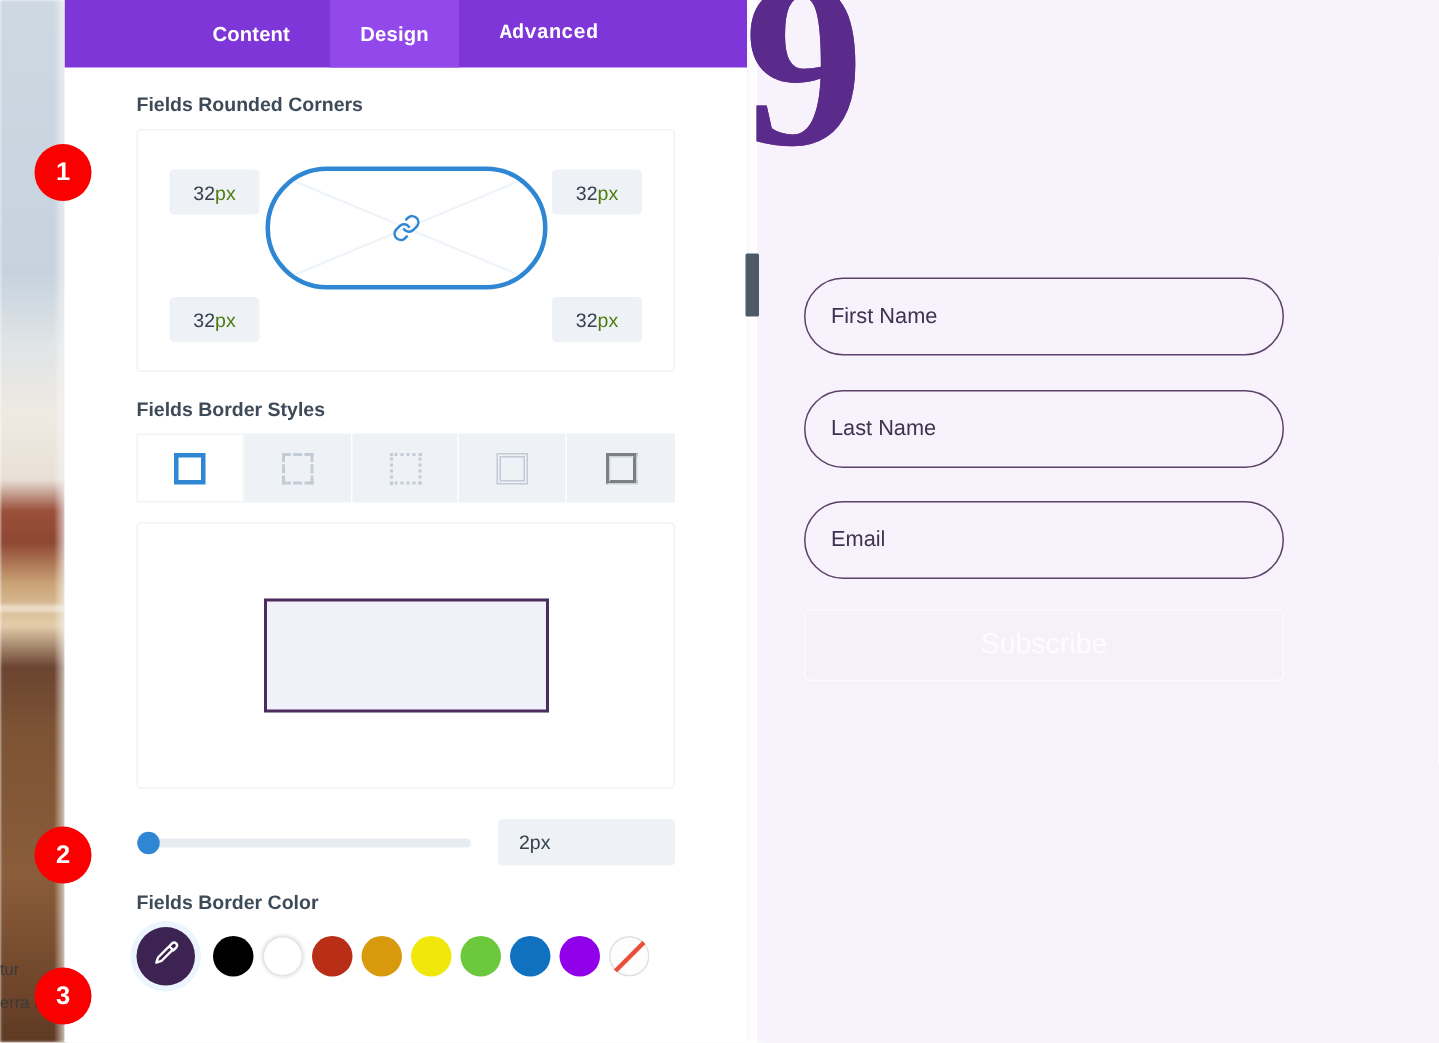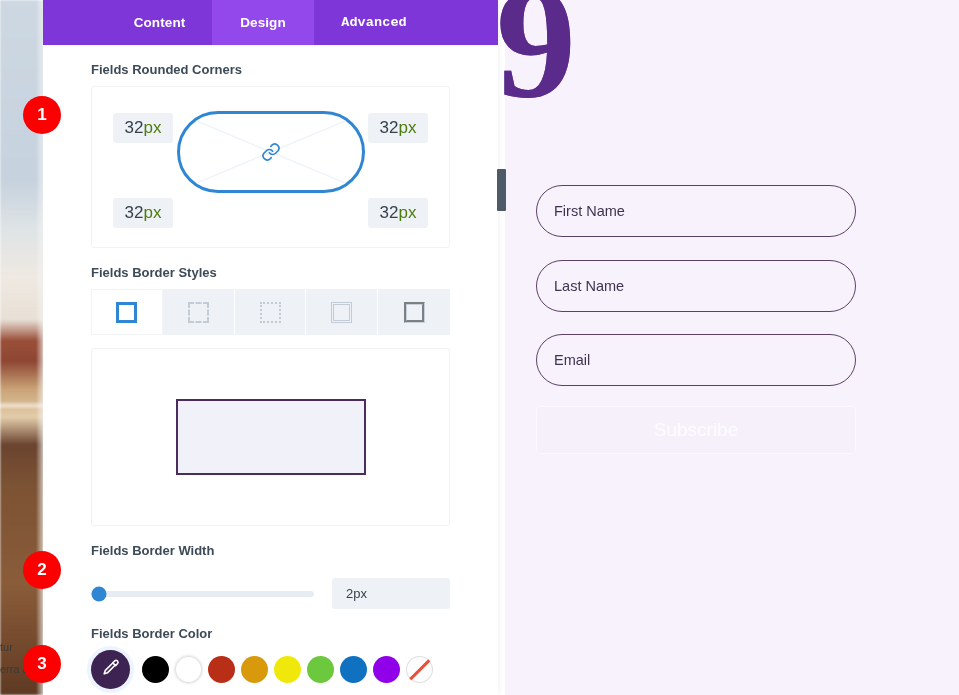--- a/index.html
+++ b/index.html
@@ -76,39 +76,39 @@
     background: #ffffff; overflow: hidden;
     box-shadow: 0 0 6px rgba(0,0,0,.08);
   }
   .tabbar { display: flex; height: 45px; background: #7f36d8; justify-content: center; }
   .tab {
     display: flex; align-items: center; justify-content: center;
     height: 45px; color: #ffffff; font-size: 13.5px; font-weight: 700;
     padding: 0 22px; letter-spacing: .1px;
   }
   .tab.w1 { width: 105px; }
-  .tab.w2 { width: 102px; background: #9248ea; }
+  .tab.w2 { width: 86px; background: #9248ea; }
   .tab.w3 { width: 120px; font-family: Liberation Mono, monospace; }
 
   .body-area { padding: 0 48px; }
   .section-label {
     font-size: 13px; color: #3d4a57; font-weight: 600;
     margin-top: 17px; margin-bottom: 9px;
   }
 
   
   .corner-box {
     position: relative; height: 162px;
     border: 1px solid #f0f2f6; border-radius: 3px; background: #fff;
   }
   .corner-input {
     position: absolute; width: 60px; height: 30px;
     background: #eef1f6; border-radius: 3px;
     display: flex; align-items: center; justify-content: center;
-    font-size: 17px; color: #37424f;
+    font-size: 13px; color: #37424f;
   }
   .corner-input .unit { color: #4d7c0f; }
   .ci-tl { left: 21px; top: 26px; }
   .ci-tr { right: 21px; top: 26px; }
   .ci-bl { left: 21px; top: 111px; }
   .ci-br { right: 21px; top: 111px; }
   .corner-preview {
     position: absolute; left: 50%; top: 24px; transform: translateX(-50%);
     width: 188px; height: 82px;
     border: 3px solid #2f87d4; border-radius: 41px;
@@ -293,21 +293,20 @@
         </div>
         <div class="style-btn">
           <div class="sq groove"></div>
         </div>
       </div>
 
       <div class="border-preview-box">
         <div class="border-preview-inner"></div>
       </div>
 
-      <div class="section-label">Fields Border Width</div>
 
       <div class="slider-row">
         <div class="slider-track">
           <div class="slider-thumb"></div>
         </div>
         <div class="slider-value">2px</div>
       </div>
 
       <div class="section-label">Fields Border Color</div>
 

